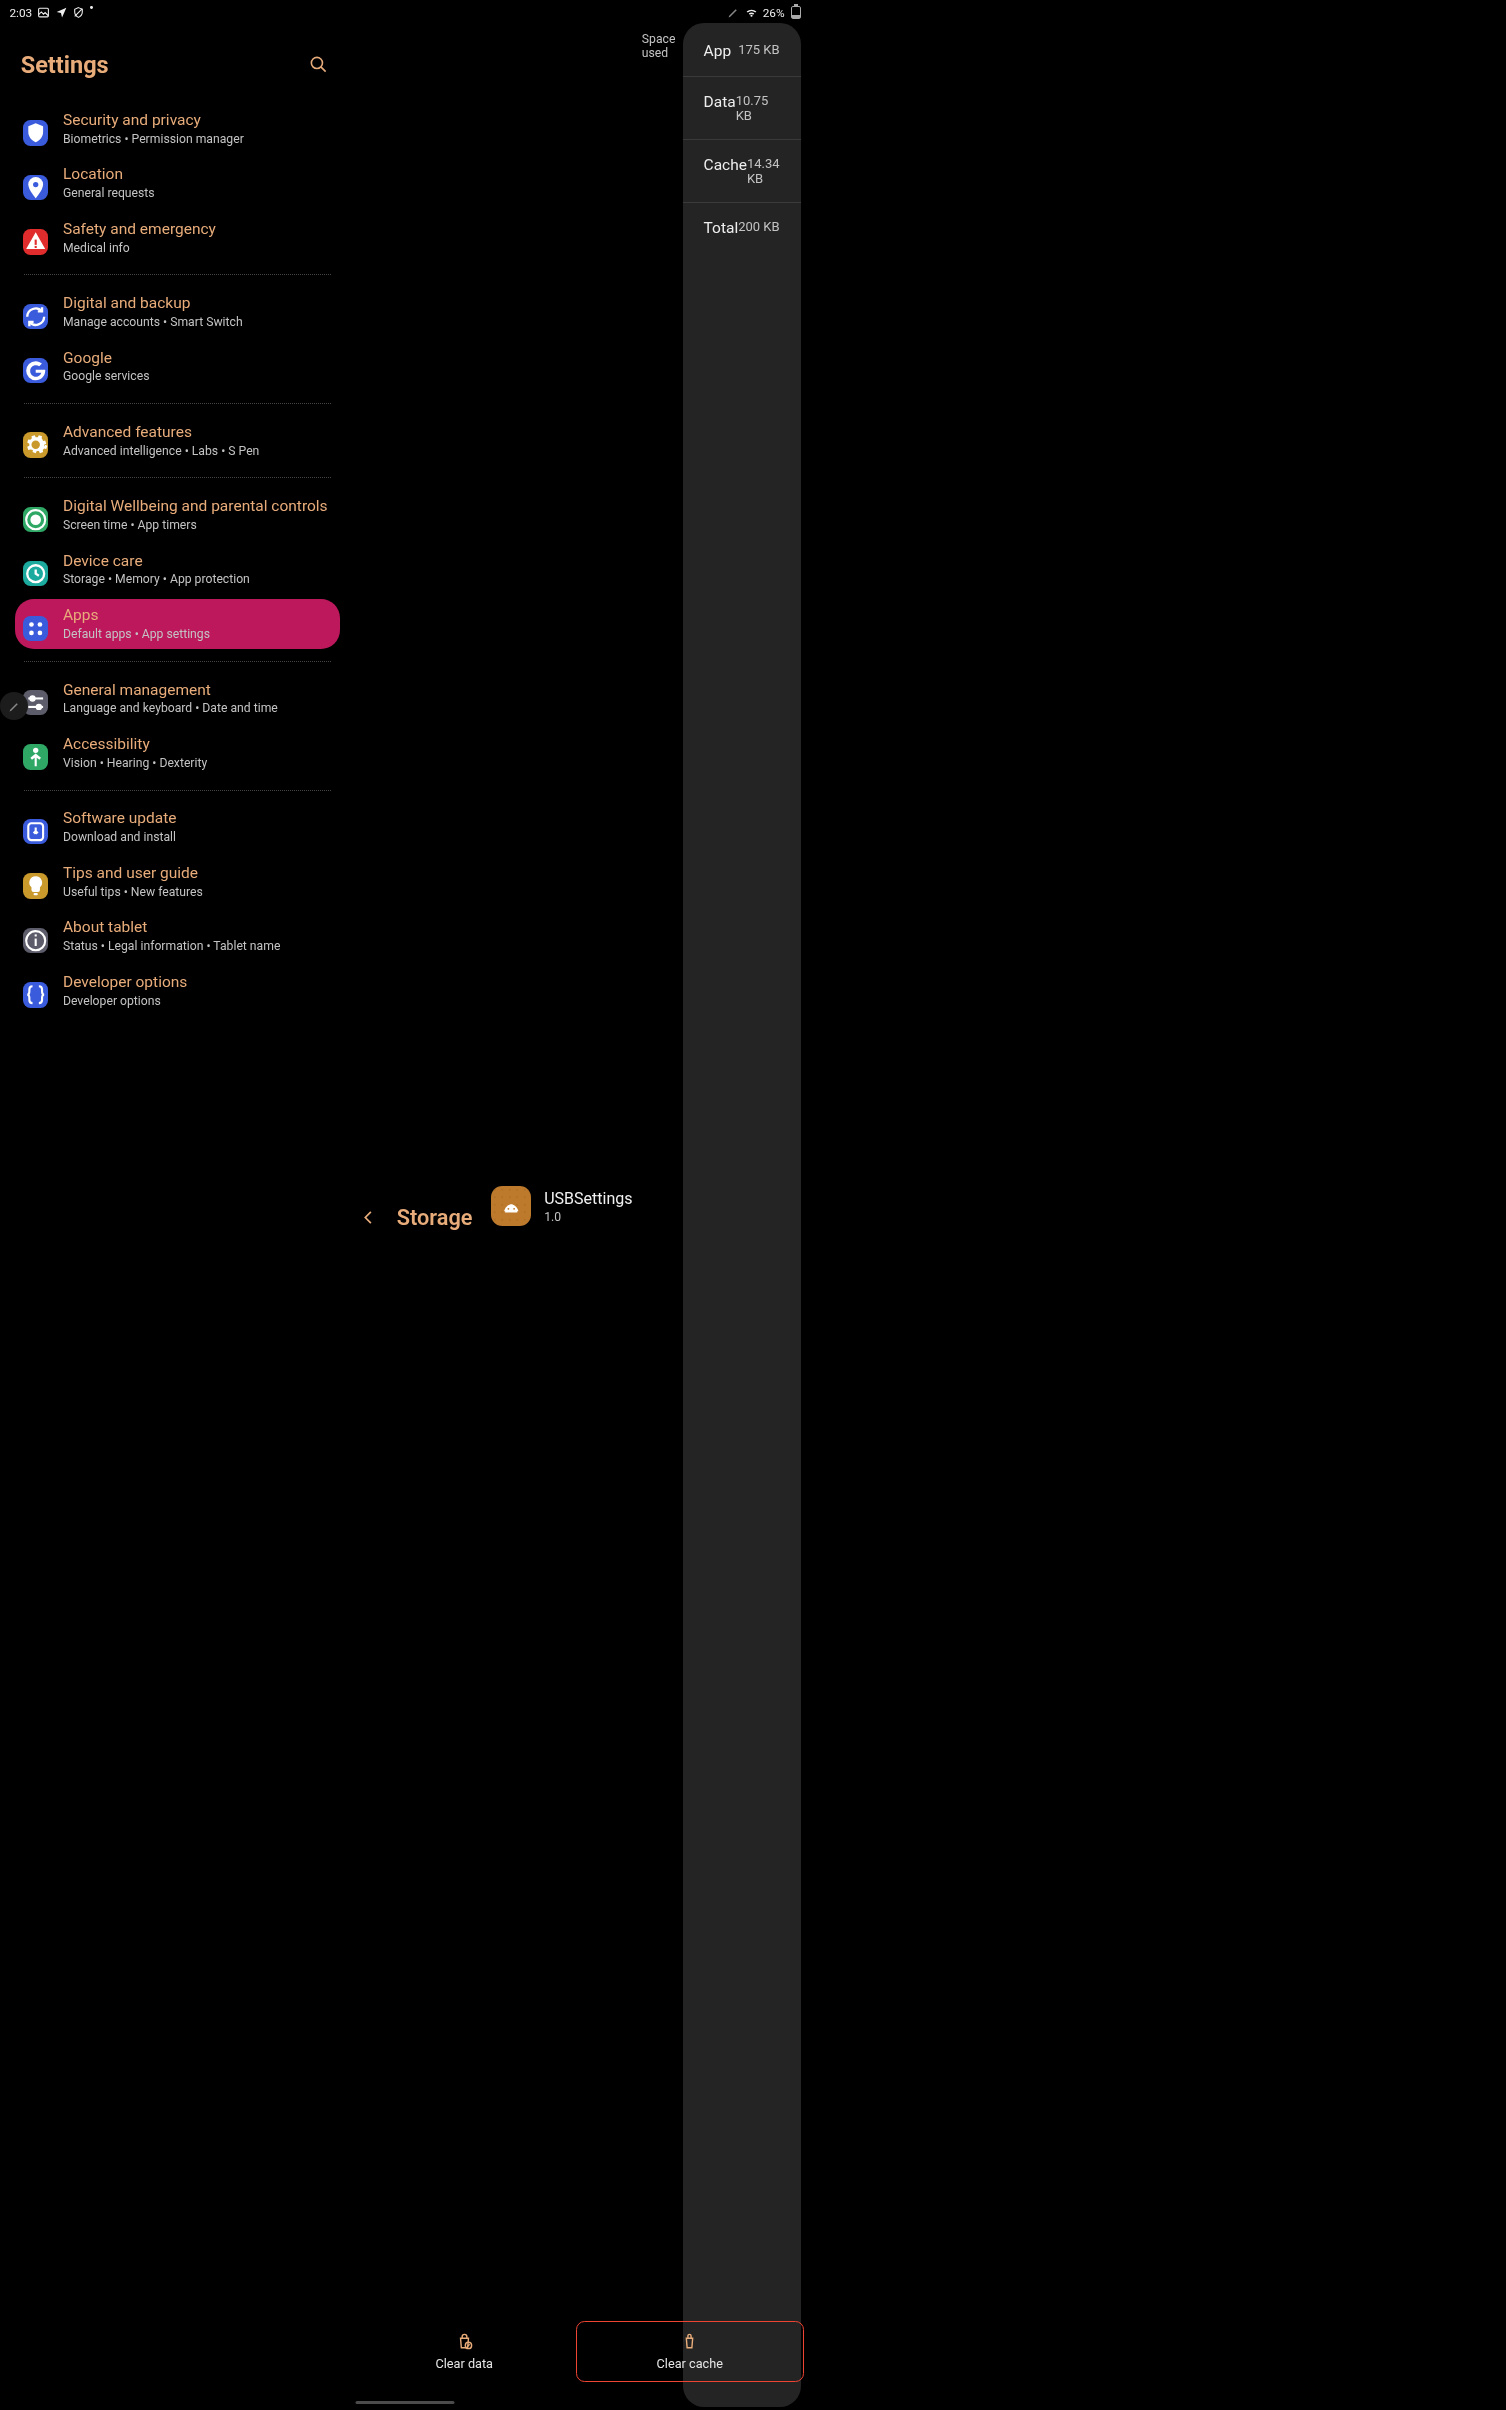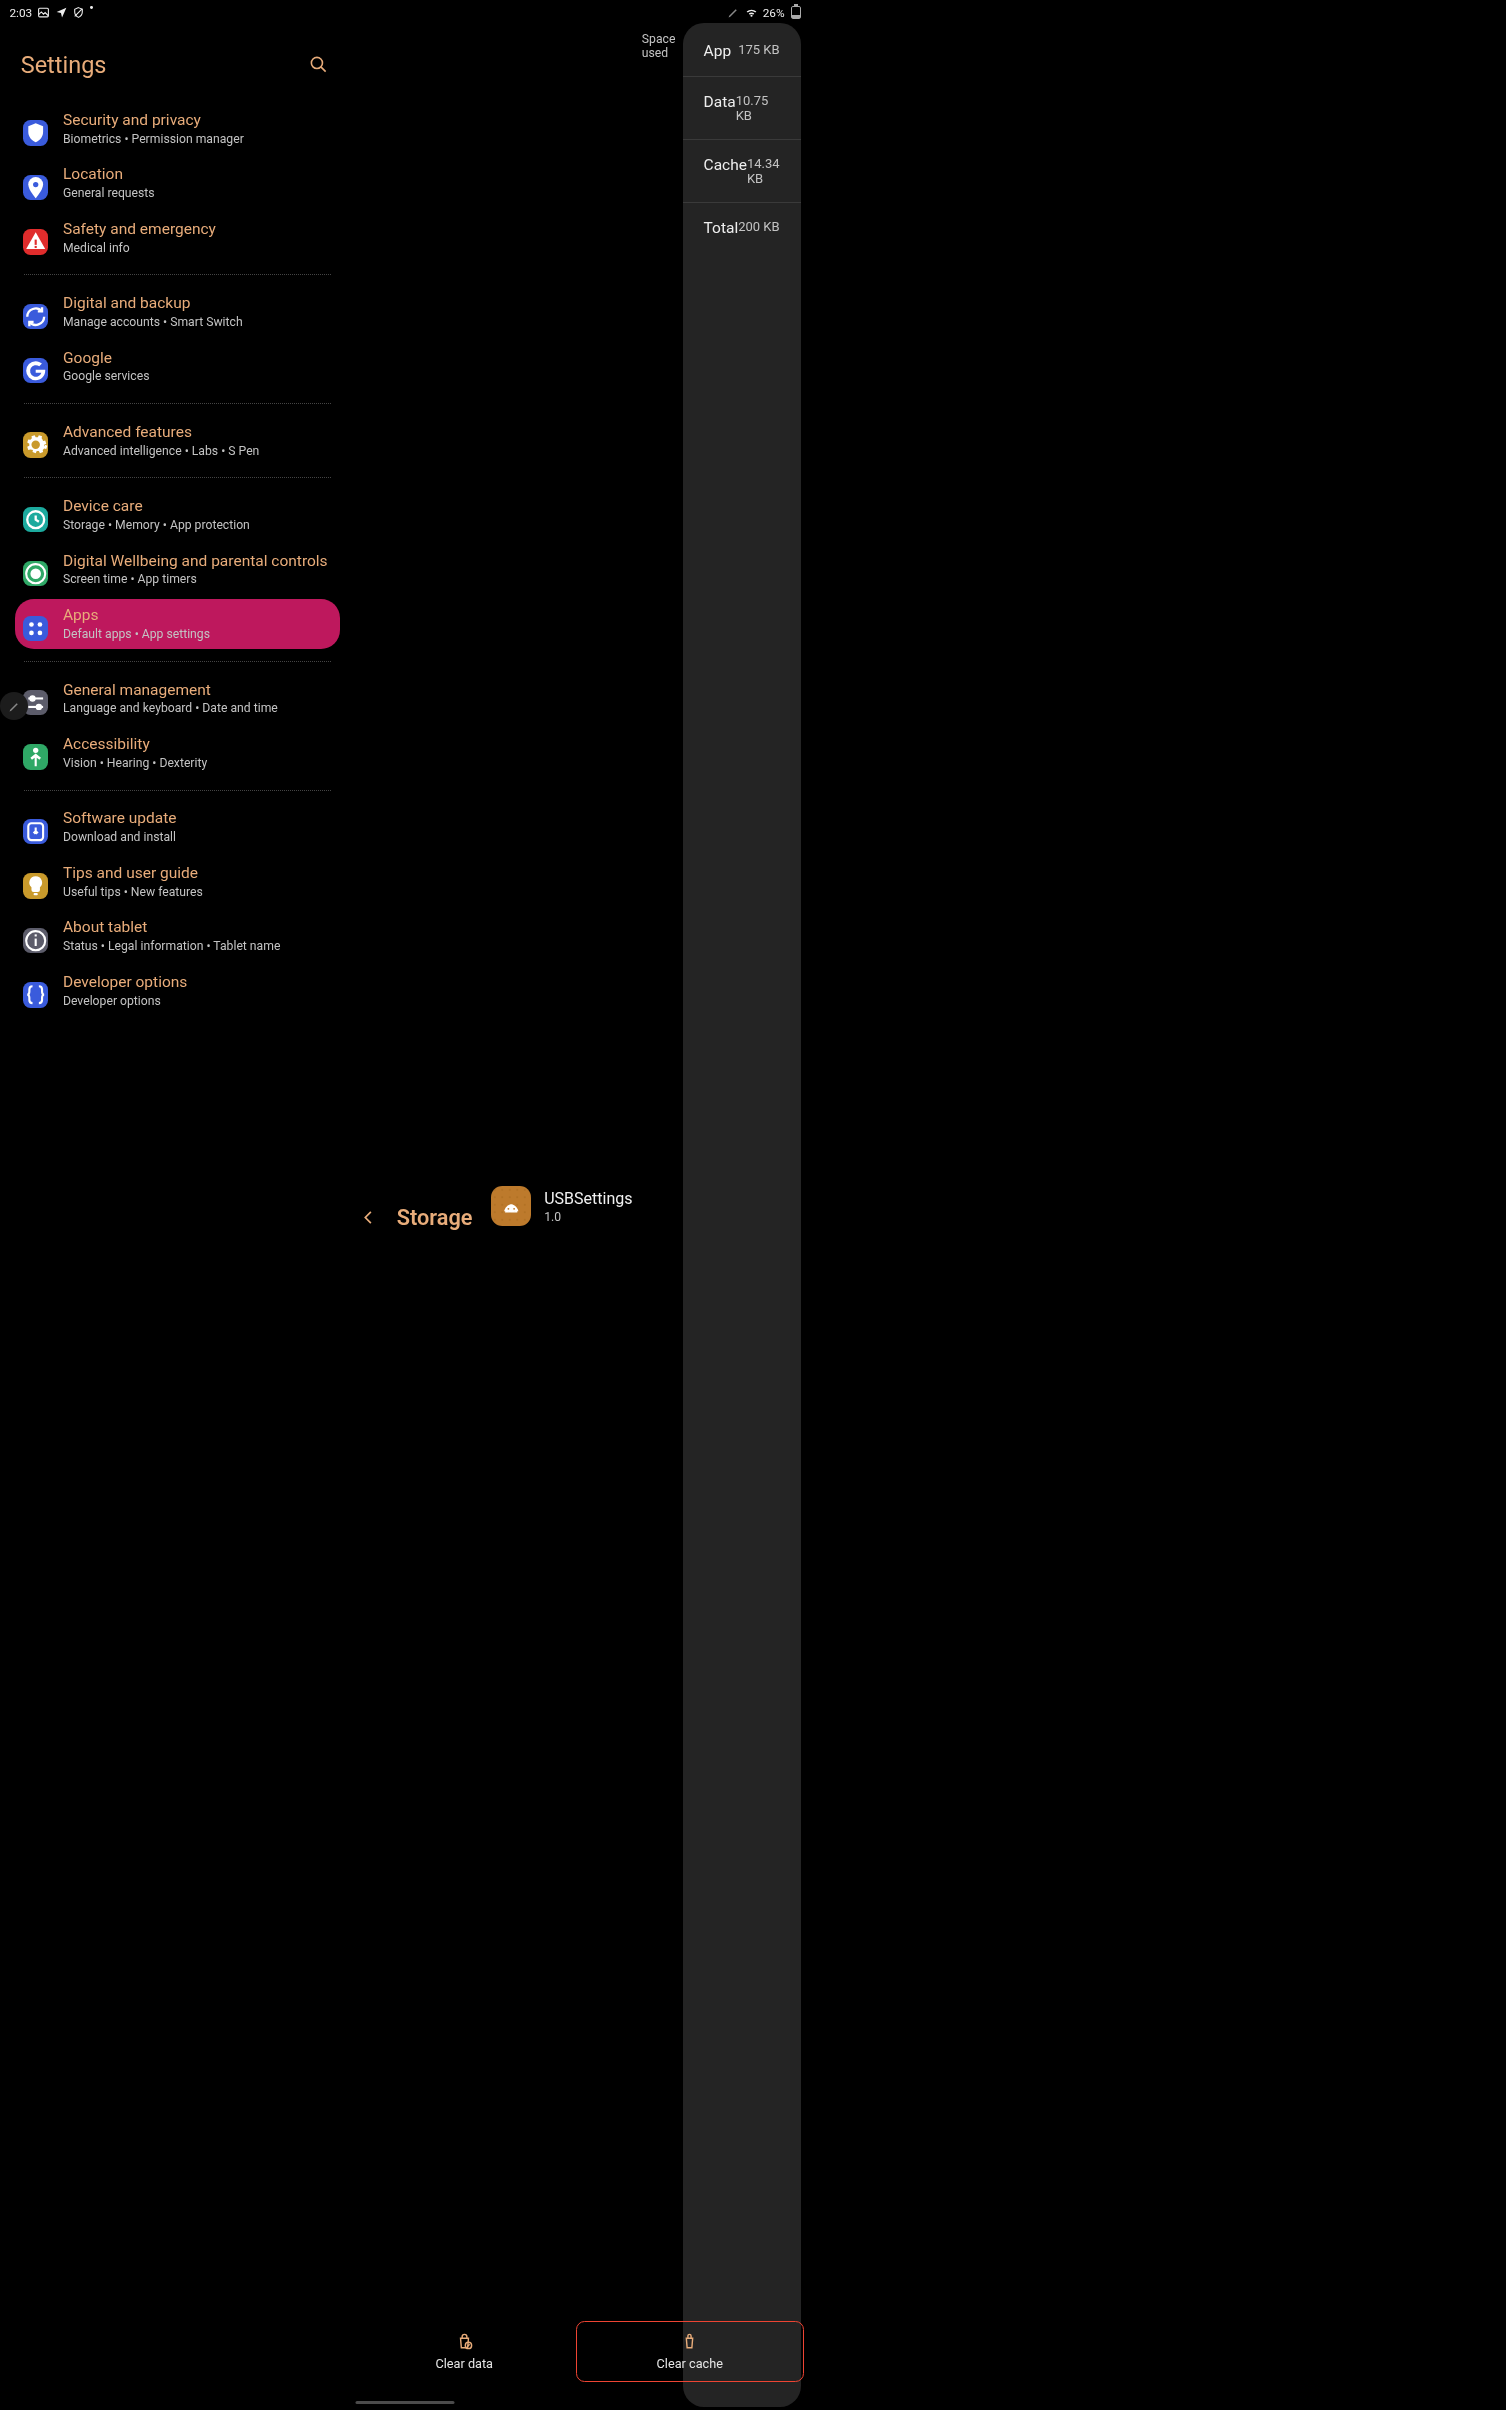--- a/index.html
+++ b/index.html
@@ -29,21 +29,21 @@
   .batt:before{content:"";position:absolute;top:-2.8px;left:1.9px;width:3.8px;height:1.9px;background:#aaa}
   .batt .fill{position:absolute;bottom:0;left:0;right:0;height:25%;background:#aaa}
 
   
   .cols{display:flex;height:calc(100% - 26px)}
   .left-col{width:344px;padding:0 0 0 11.3px;position:relative}
   .right-col{flex:1;padding:0 7.5px 0 3.8px;position:relative;display:flex;}
 
   
   .left-head{display:flex;align-items:center;padding:26px 9.4px 19px 9.4px}
-  .left-head h1{margin:0;font-weight:400;font-size:23.5px;color:var(--accent);flex:1}
+  .left-head h1{margin:0;font-weight:700;font-size:23.5px;color:var(--accent);flex:1}
   .search-btn{width:32px;height:32px;display:flex;align-items:center;justify-content:center}
   .right-head{display:flex;align-items:center;padding:26px 9.4px 21px 9.4px;gap:17px}
   .right-head h1{margin:0;font-weight:600;font-size:21.7px;color:var(--accent)}
   .back-btn{width:22.6px;height:22.6px;display:flex;align-items:center;justify-content:center}
 
   
   .items{}
   .item{display:flex;align-items:flex-end;padding:8.5px 11.3px 8.5px 7.5px;border-radius:19px;margin:3.8px 3.8px}
   .item.selected{background:#be185d}
   .item .iconbox{width:25.4px;height:25.4px;flex:0 0 25.4px;border-radius:7.5px;display:flex;align-items:center;justify-content:center;margin-right:15px}
@@ -207,41 +207,41 @@
                 <path d="M12 8a4 4 0 100 8 4 4 0 000-8zm9 4l2 1-1 3-2-.4a8 8 0 01-1.4 1.4l.4 2-3 1-1-2a8 8 0 01-2 0l-1 2-3-1 .4-2A8 8 0 017 16.6L5 17l-1-3 2-1a8 8 0 010-2l-2-1 1-3 2 .4A8 8 0 018.4 6L8 4l3-1 1 2a8 8 0 012 0l1-2 3 1-.4 2A8 8 0 0119 8.4l2-.4 1 3-2 1a8 8 0 010 2z"></path>
               </svg>
             </div>
     <div class="texts">
       <div class="title">Advanced features</div>
       <div class="sub">Advanced intelligence  •  Labs  •  S Pen</div>
     </div>
           </div>
           <div class="divider"></div>
           <div class="item">
+    <div class="iconbox bg-green">
+              <svg viewBox="0 0 24 24" fill="none" stroke="#fff" stroke-width="2">
+                <circle cx="12" cy="12" r="9"></circle>
+                <circle cx="12" cy="12" r="4" fill="#fff"></circle>
+              </svg>
+            </div>
+    <div class="texts">
+      <div class="title">Digital Wellbeing and parental controls</div>
+      <div class="sub">Screen time  •  App timers</div>
+    </div>
+          </div>
+          <div class="item">
     <div class="iconbox bg-teal">
               <svg viewBox="0 0 24 24" fill="none" stroke="#fff" stroke-width="2.2">
                 <circle cx="12" cy="12" r="8"></circle>
                 <path d="M12 8v4l3 2"></path>
               </svg>
             </div>
     <div class="texts">
       <div class="title">Device care</div>
       <div class="sub">Storage  •  Memory  •  App protection</div>
-    </div>
-          </div>
-          <div class="item">
-    <div class="iconbox bg-green">
-              <svg viewBox="0 0 24 24" fill="none" stroke="#fff" stroke-width="2">
-                <circle cx="12" cy="12" r="9"></circle>
-                <circle cx="12" cy="12" r="4" fill="#fff"></circle>
-              </svg>
-            </div>
-    <div class="texts">
-      <div class="title">Digital Wellbeing and parental controls</div>
-      <div class="sub">Screen time  •  App timers</div>
     </div>
           </div>
           <div class="item selected">
     <div class="iconbox bg-blue">
               <svg viewBox="0 0 24 24" fill="#fff">
                 <circle cx="8" cy="8" r="2.2"></circle>
                 <circle cx="16" cy="8" r="2.2"></circle>
                 <circle cx="8" cy="16" r="2.2"></circle>
                 <circle cx="16" cy="16" r="2.2"></circle>
               </svg>

